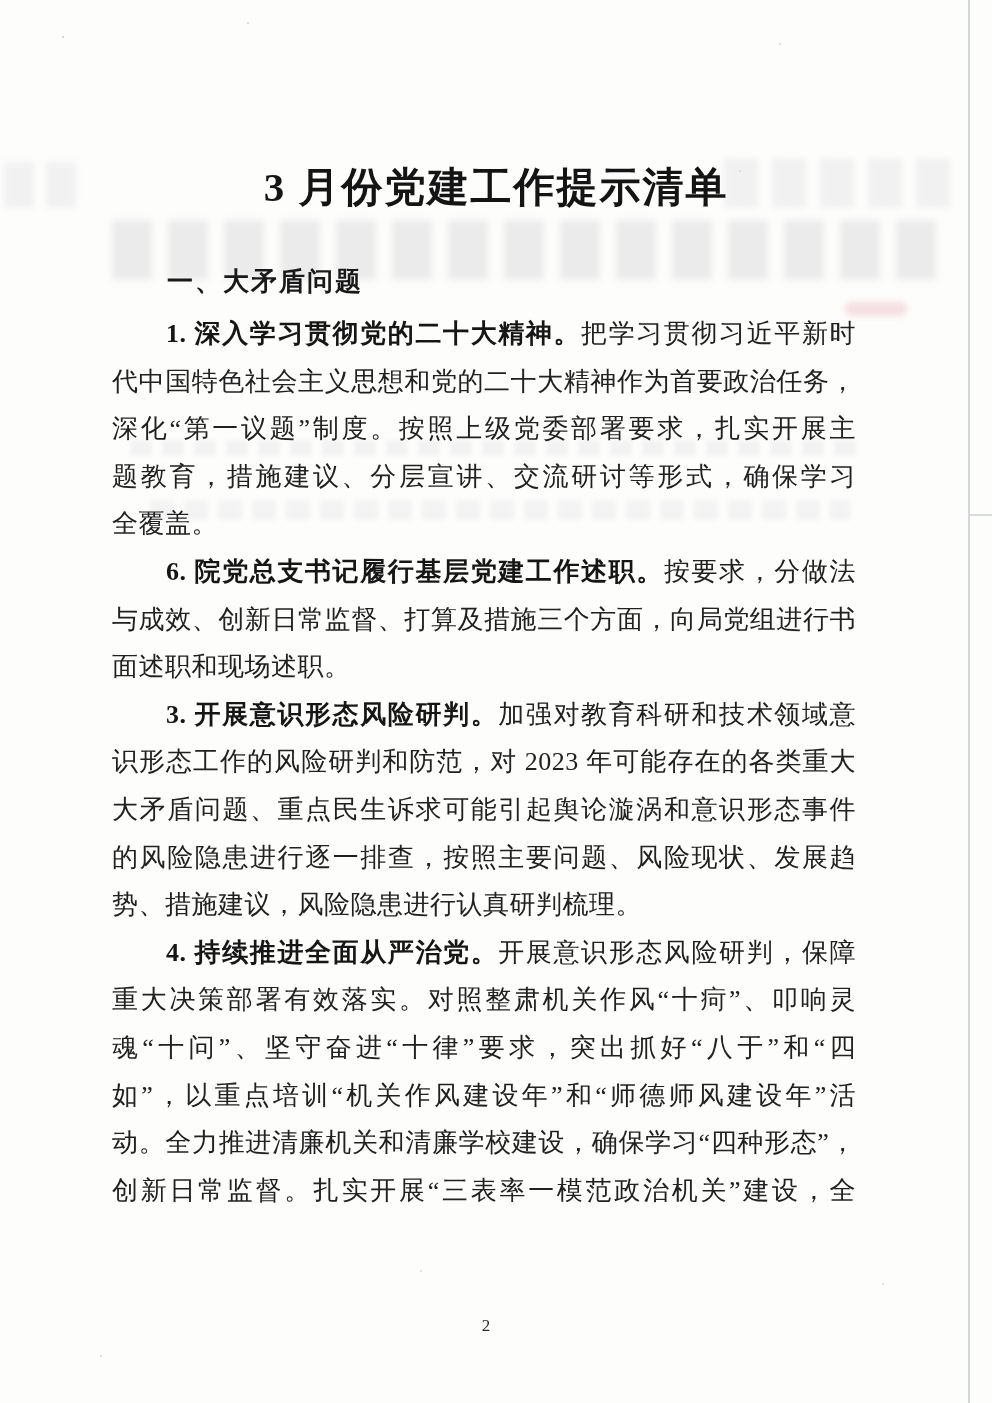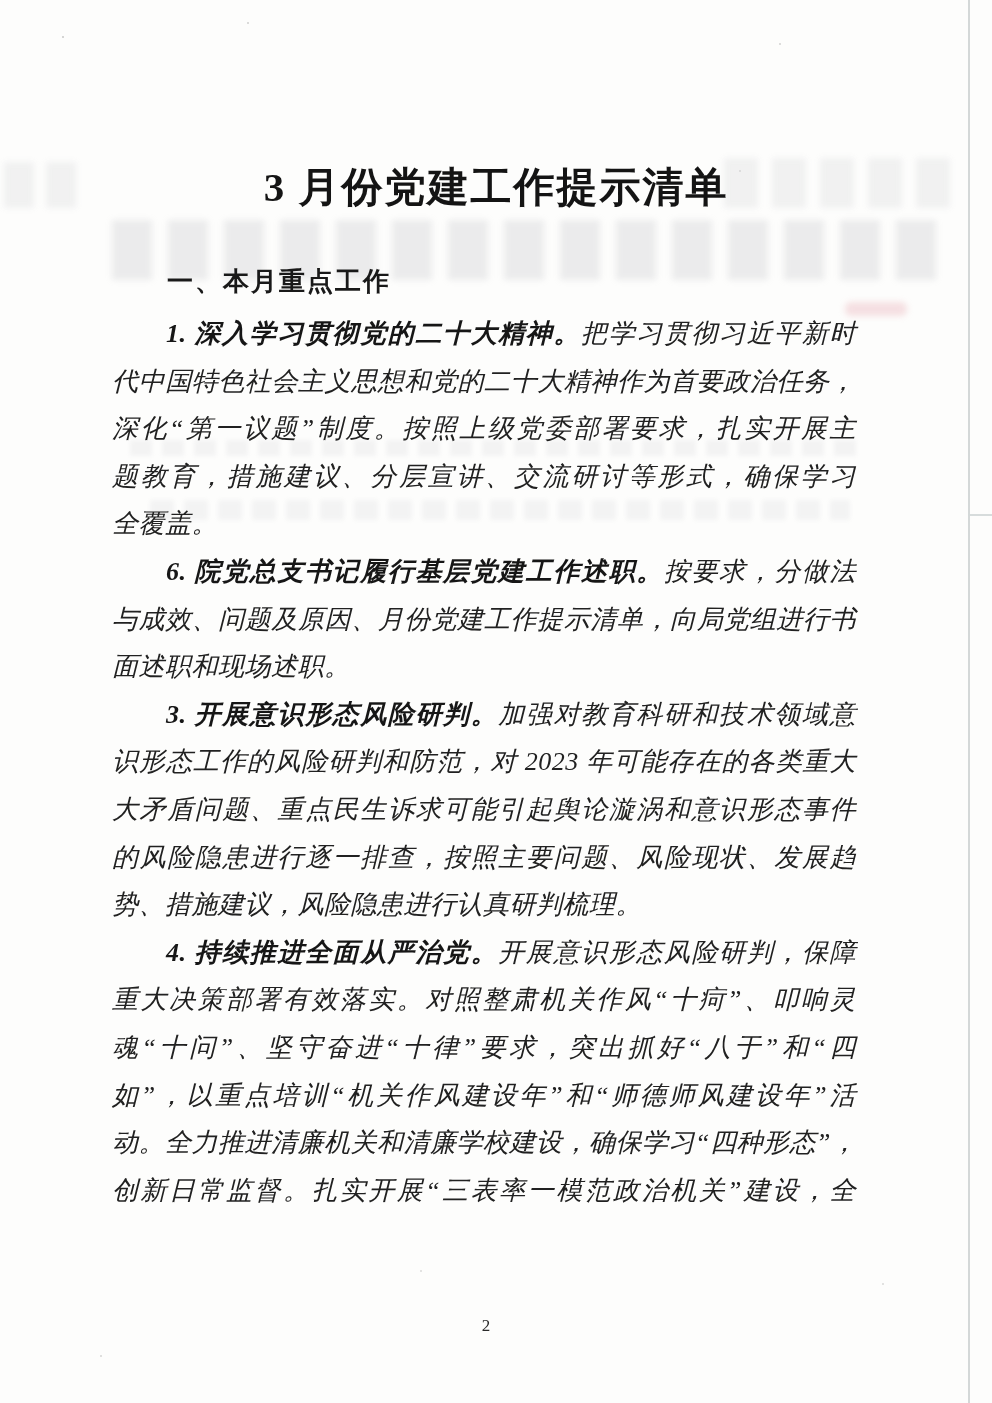--- a/index.html
+++ b/index.html
@@ -83,21 +83,21 @@
   }
   .section-heading {
     margin: 0 0 0 55px;
     font-family: "Liberation Sans", sans-serif;
     font-size: 26px; font-weight: 700;
     line-height: 35px;
     letter-spacing: 2px;
     color: #191919;
   }
   .paragraphs { margin-top: 11px; }
-  .para { margin: 0; font-style: italic; }
+  .para { margin: 0; }
   .line {
     font-size: 26px;
     line-height: 47.6px;
     white-space: nowrap;
     text-align: justify;
     text-align-last: justify;
     color: #212121;
     letter-spacing: 0.5px;
   }
   .line.short { text-align-last: left; }
@@ -121,39 +121,39 @@
   <div class="bleed bleed-row-a"></div>
   <div class="bleed bleed-row-b"></div>
   <div class="smudge-pink"></div>
   <div class="specks"></div>
   <div class="scan-vline"></div>
   <div class="scan-htick"></div>
 
   <div class="doc-title">3 月份党建工作提示清单</div>
 
   <div class="content">
-    <h2 class="section-heading">一、本月重点工作</h2>
+    <h2 class="section-heading">一、大矛盾问题</h2>
 
     <div class="paragraphs">
 
       <div class="para">
         <div class="line first-line">
           <span class="lead">1. 深入学习贯彻党的二十大精神。</span><span>把学习贯彻习近平新时</span>
         </div>
         <div class="line">代中国特色社会主义思想和党的二十大精神作为首要政治任务，</div>
         <div class="line">深化“第一议题”制度。按照上级党委部署要求，扎实开展主</div>
         <div class="line">题教育，措施建议、分层宣讲、交流研讨等形式，确保学习</div>
         <div class="line short">全覆盖。</div>
       </div>
 
       <div class="para">
         <div class="line first-line">
           <span class="lead">6. 院党总支书记履行基层党建工作述职。</span><span>按要求，分做法</span>
         </div>
-        <div class="line">与成效、问题及原因、月份党建工作提示清单，向局党组进行书</div>
+        <div class="line">与成效、创新日常监督、打算及措施三个方面，向局党组进行书</div>
         <div class="line short">面述职和现场述职。</div>
       </div>
 
       <div class="para">
         <div class="line first-line">
           <span class="lead">3. 开展意识形态风险研判。</span><span>加强对教育科研和技术领域意</span>
         </div>
         <div class="line">识形态工作的风险研判和防范，对 2023 年可能存在的各类重大</div>
         <div class="line">大矛盾问题、重点民生诉求可能引起舆论漩涡和意识形态事件</div>
         <div class="line">的风险隐患进行逐一排查，按照主要问题、风险现状、发展趋</div>

